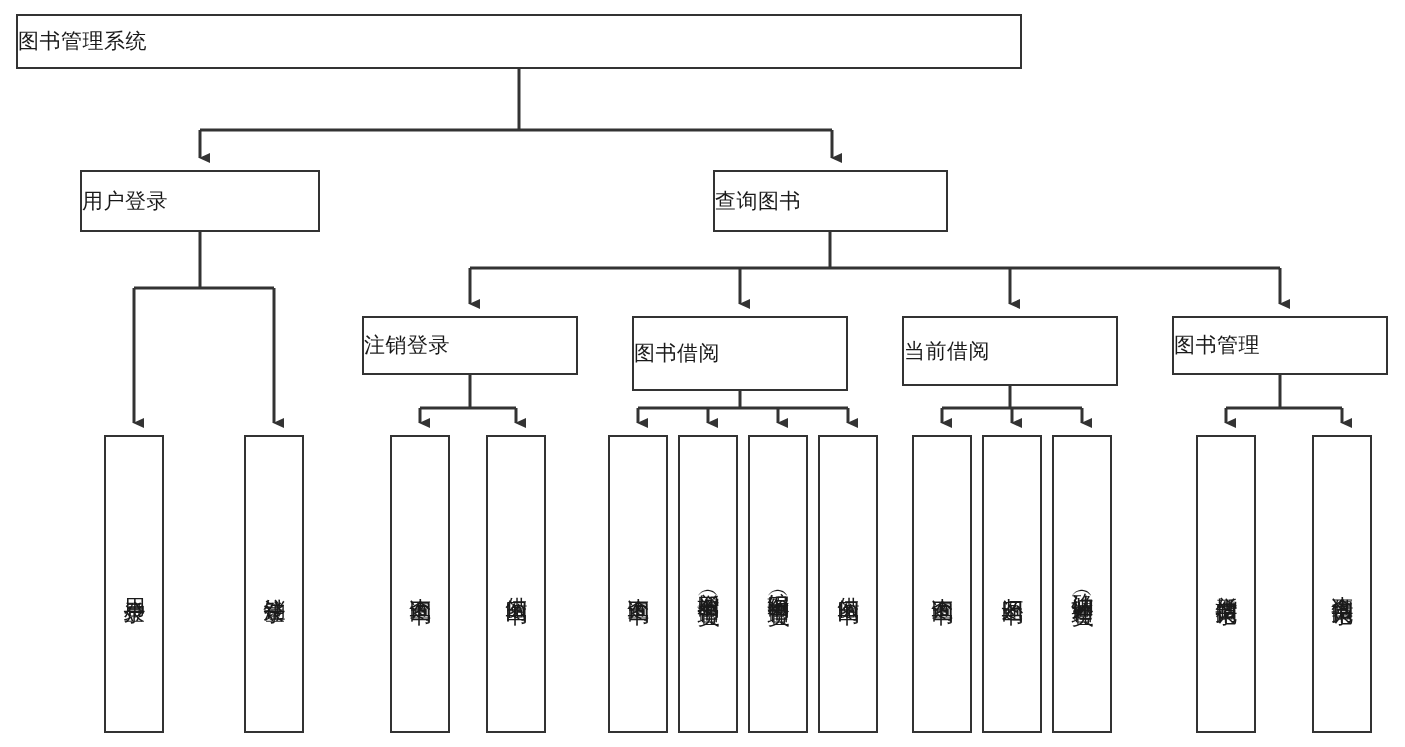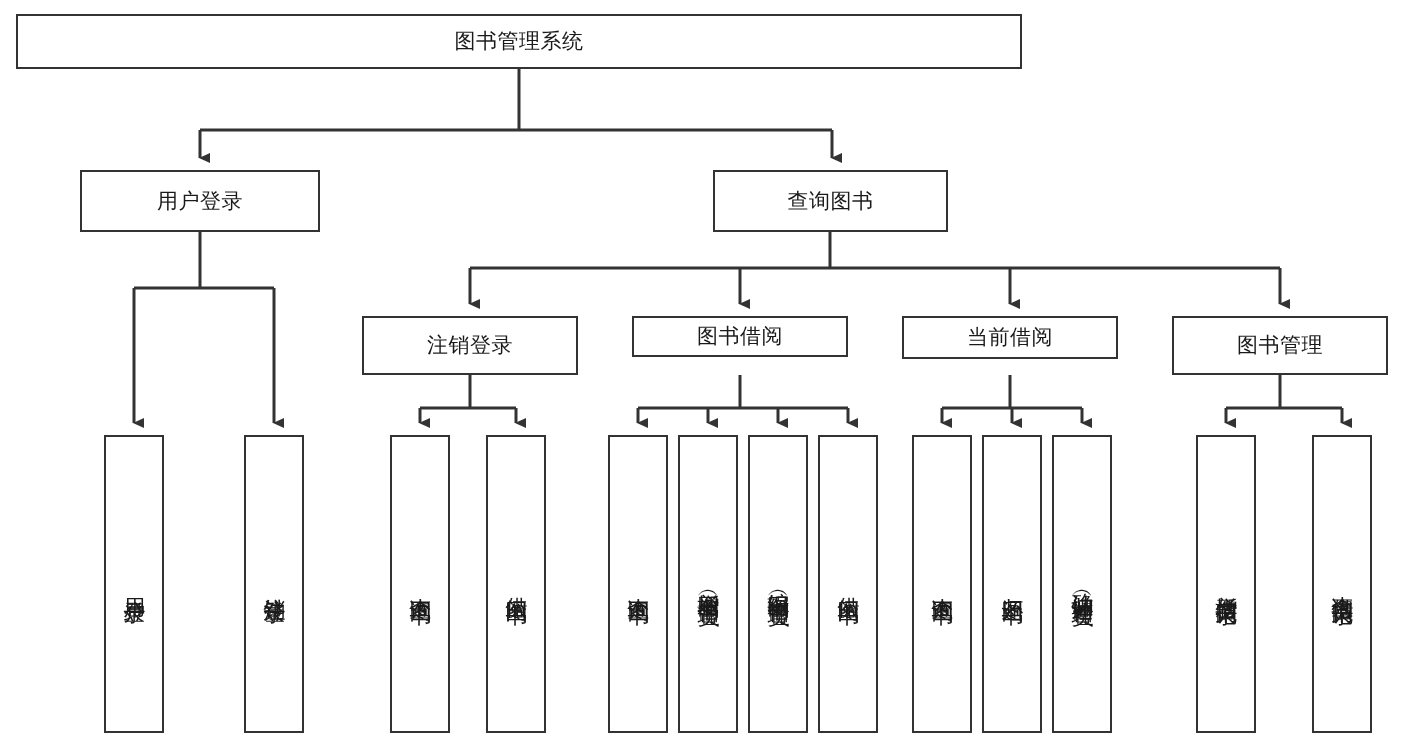--- a/index.html
+++ b/index.html
@@ -25,21 +25,21 @@
     height: 747px;
     pointer-events: none;
   }
   .node {
     position: absolute;
     box-sizing: border-box;
     background: #ffffff;
     border: 2px solid #333333;
     display: flex;
     align-items: center;
-    justify-content: center;
+    justify-content: flex-start;
     color: #1a1a1a;
   }
   .node.h {
     font-size: 21px;
     line-height: 1.25;
     letter-spacing: 0.5px;
   }
   .node.v {
     align-items: center;
     justify-content: center;
@@ -123,24 +123,24 @@
   <div class="node h" style="left:80px;top:170px;width:240px;height:62px;">
     <span>用户登录</span>
   </div>
   <div class="node h" style="left:713px;top:170px;width:235px;height:62px;">
     <span>查询图书</span>
   </div>
 
   <div class="node h" style="left:362px;top:316px;width:216px;height:59px;">
     <span>注销登录</span>
   </div>
-  <div class="node h" style="left:632px;top:316px;width:216px;height:41px;">
+  <div class="node h" style="left:632px;top:316px;width:216px;height:75px;">
     <span>图书借阅</span>
   </div>
-  <div class="node h" style="left:902px;top:316px;width:216px;height:43px;">
+  <div class="node h" style="left:902px;top:316px;width:216px;height:70px;">
     <span>当前借阅</span>
   </div>
   <div class="node h" style="left:1172px;top:316px;width:216px;height:59px;">
     <span>图书管理</span>
   </div>
 
   <div class="node v" style="left:104px;top:435px;width:60px;height:298px;">
     <span class="vtext">用户登录</span>
   </div>
   <div class="node v" style="left:244px;top:435px;width:60px;height:298px;">

